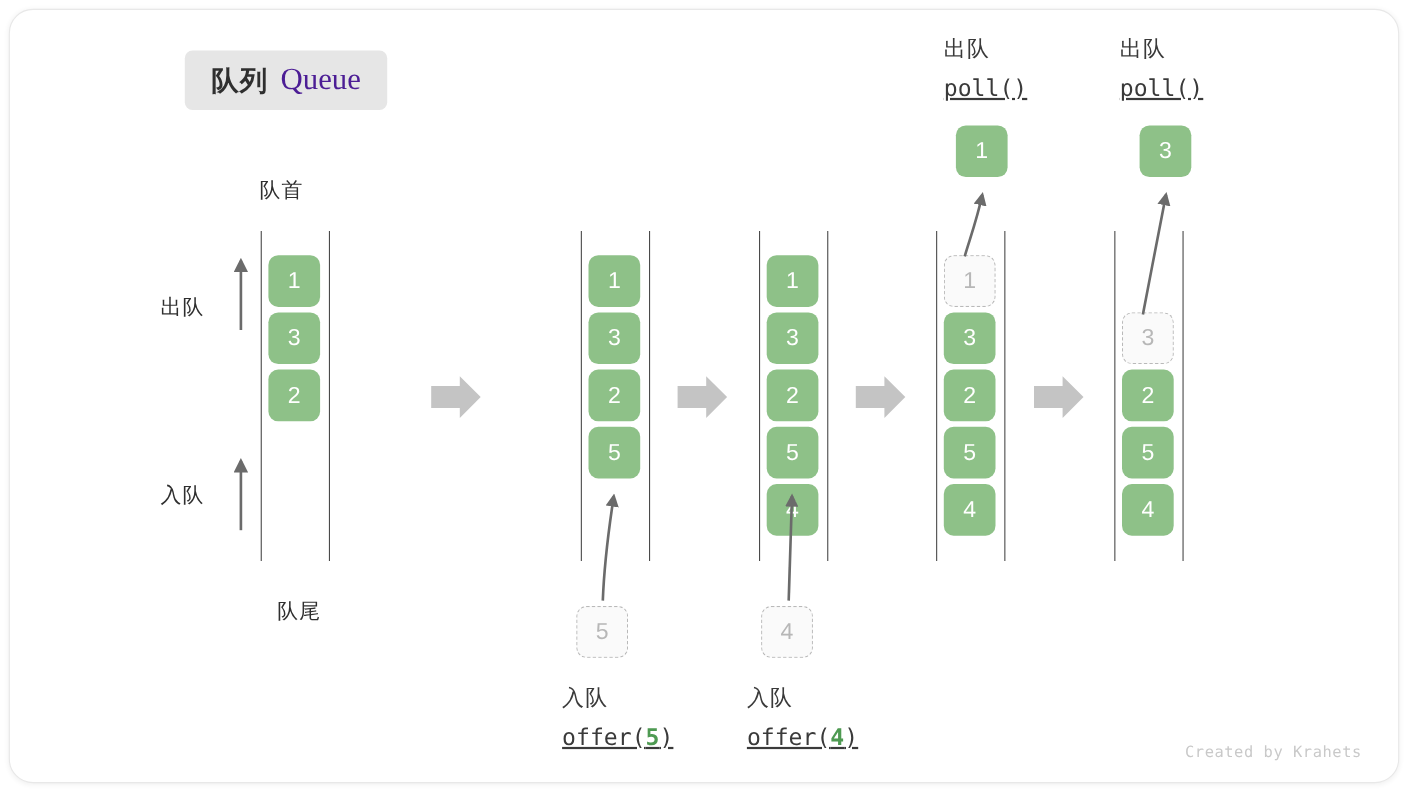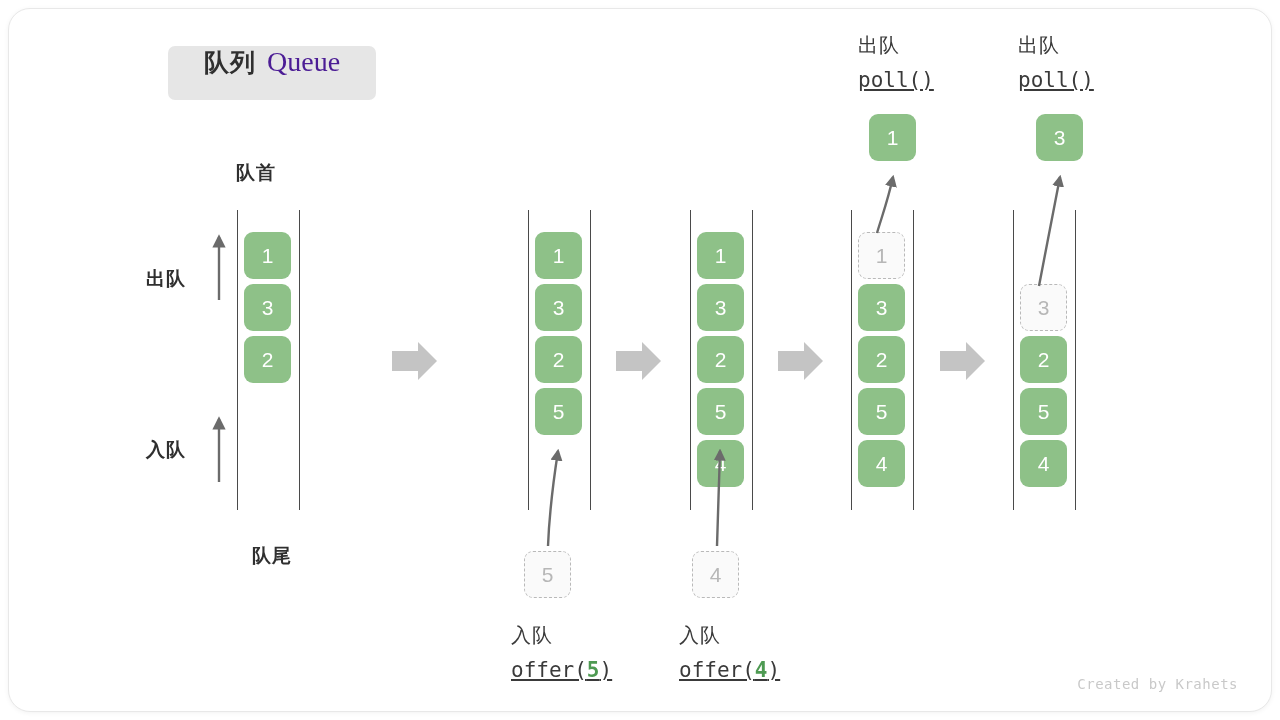--- a/index.html
+++ b/index.html
@@ -27,45 +27,45 @@
     box-sizing: border-box;
     box-shadow: 0 1px 5px rgba(0,0,0,0.055);
   }
 
   
   .title-badge {
     position: absolute;
     left: 168px;
     top: 46px;
     height: 54px;
-    padding: 0 36px;
+    padding: 0 24px;
     background: #e6e6e6;
     border-radius: 7px;
     display: flex;
-    align-items: flex-start;
+    align-items: center;
     gap: 11px;
     white-space: nowrap;
   }
   .title-cn {
     font-size: 25px;
     font-weight: bold;
     color: #2f2f2f;
     letter-spacing: 1px;
   }
   .title-en {
     font-family: Liberation Serif, serif;
     font-size: 28px;
     color: #4c1d95;
   }
 
   
   .lbl-cn-bold {
     position: absolute;
     font-size: 19px;
-    font-weight: bold;
+    font-weight: normal;
     color: #2f2f2f;
     white-space: nowrap;
     letter-spacing: 1px;
   }
   .op-label {
     position: absolute;
     white-space: nowrap;
     line-height: 35px;
     text-align: left;
   }

